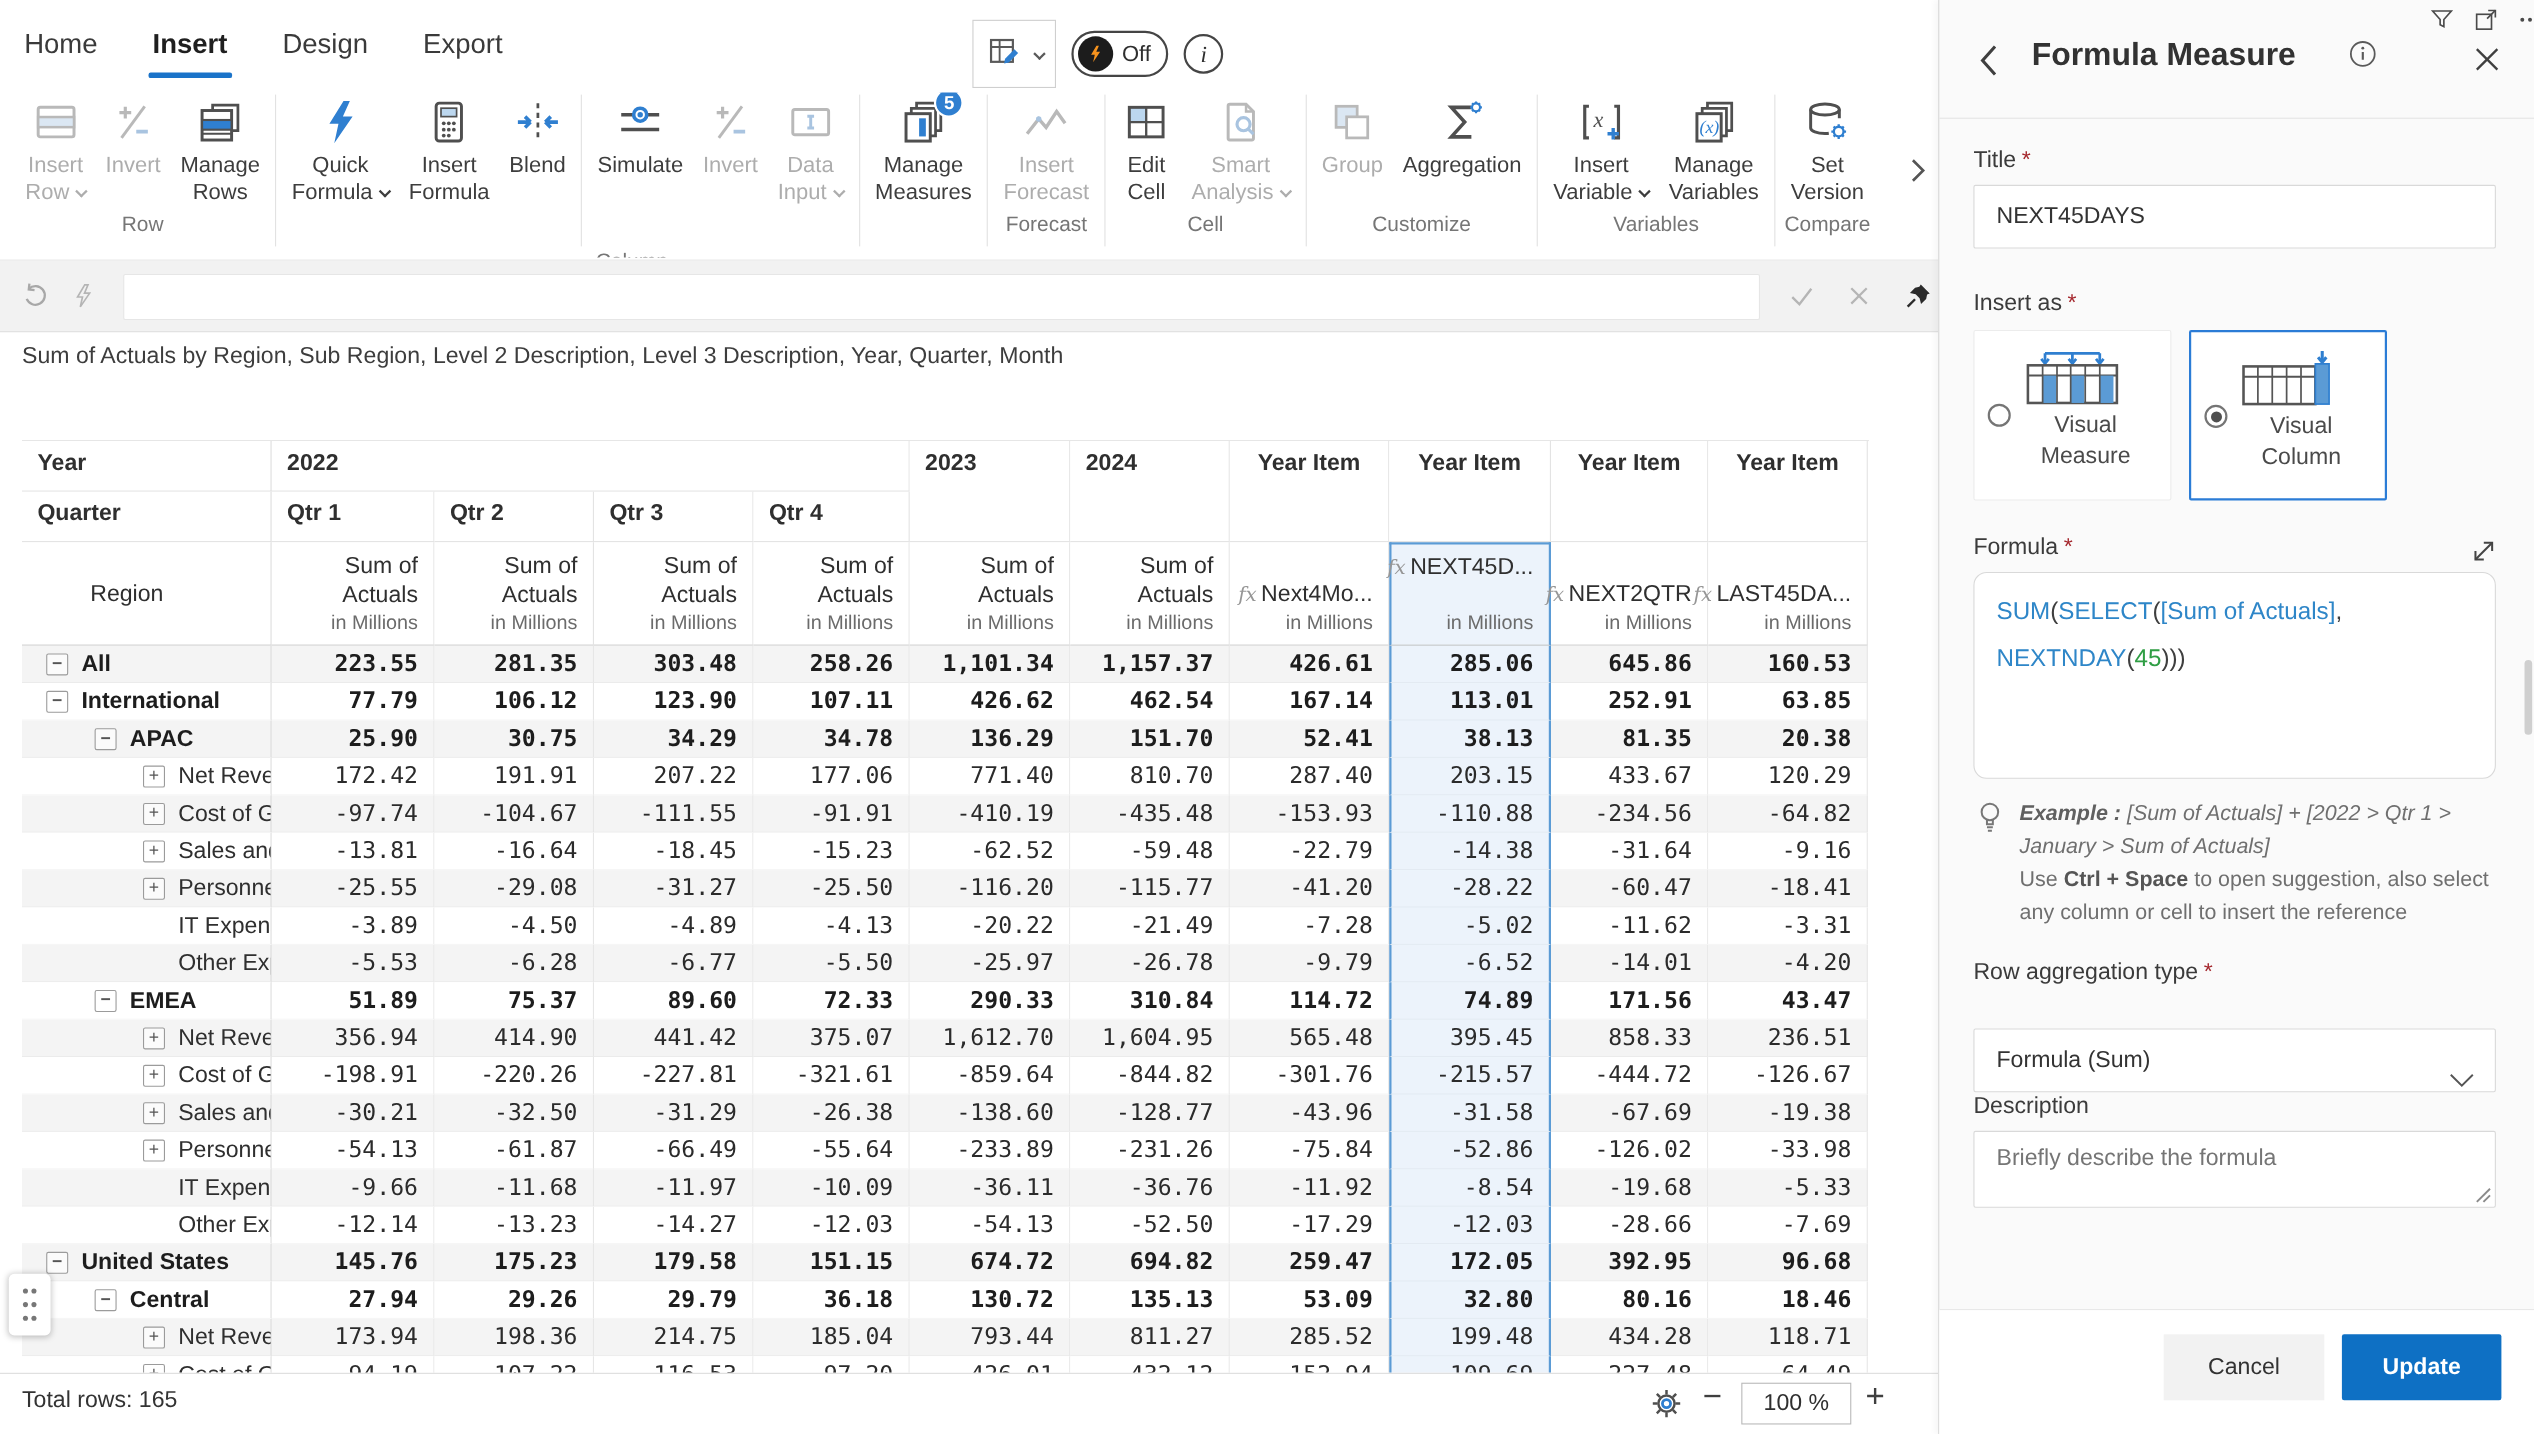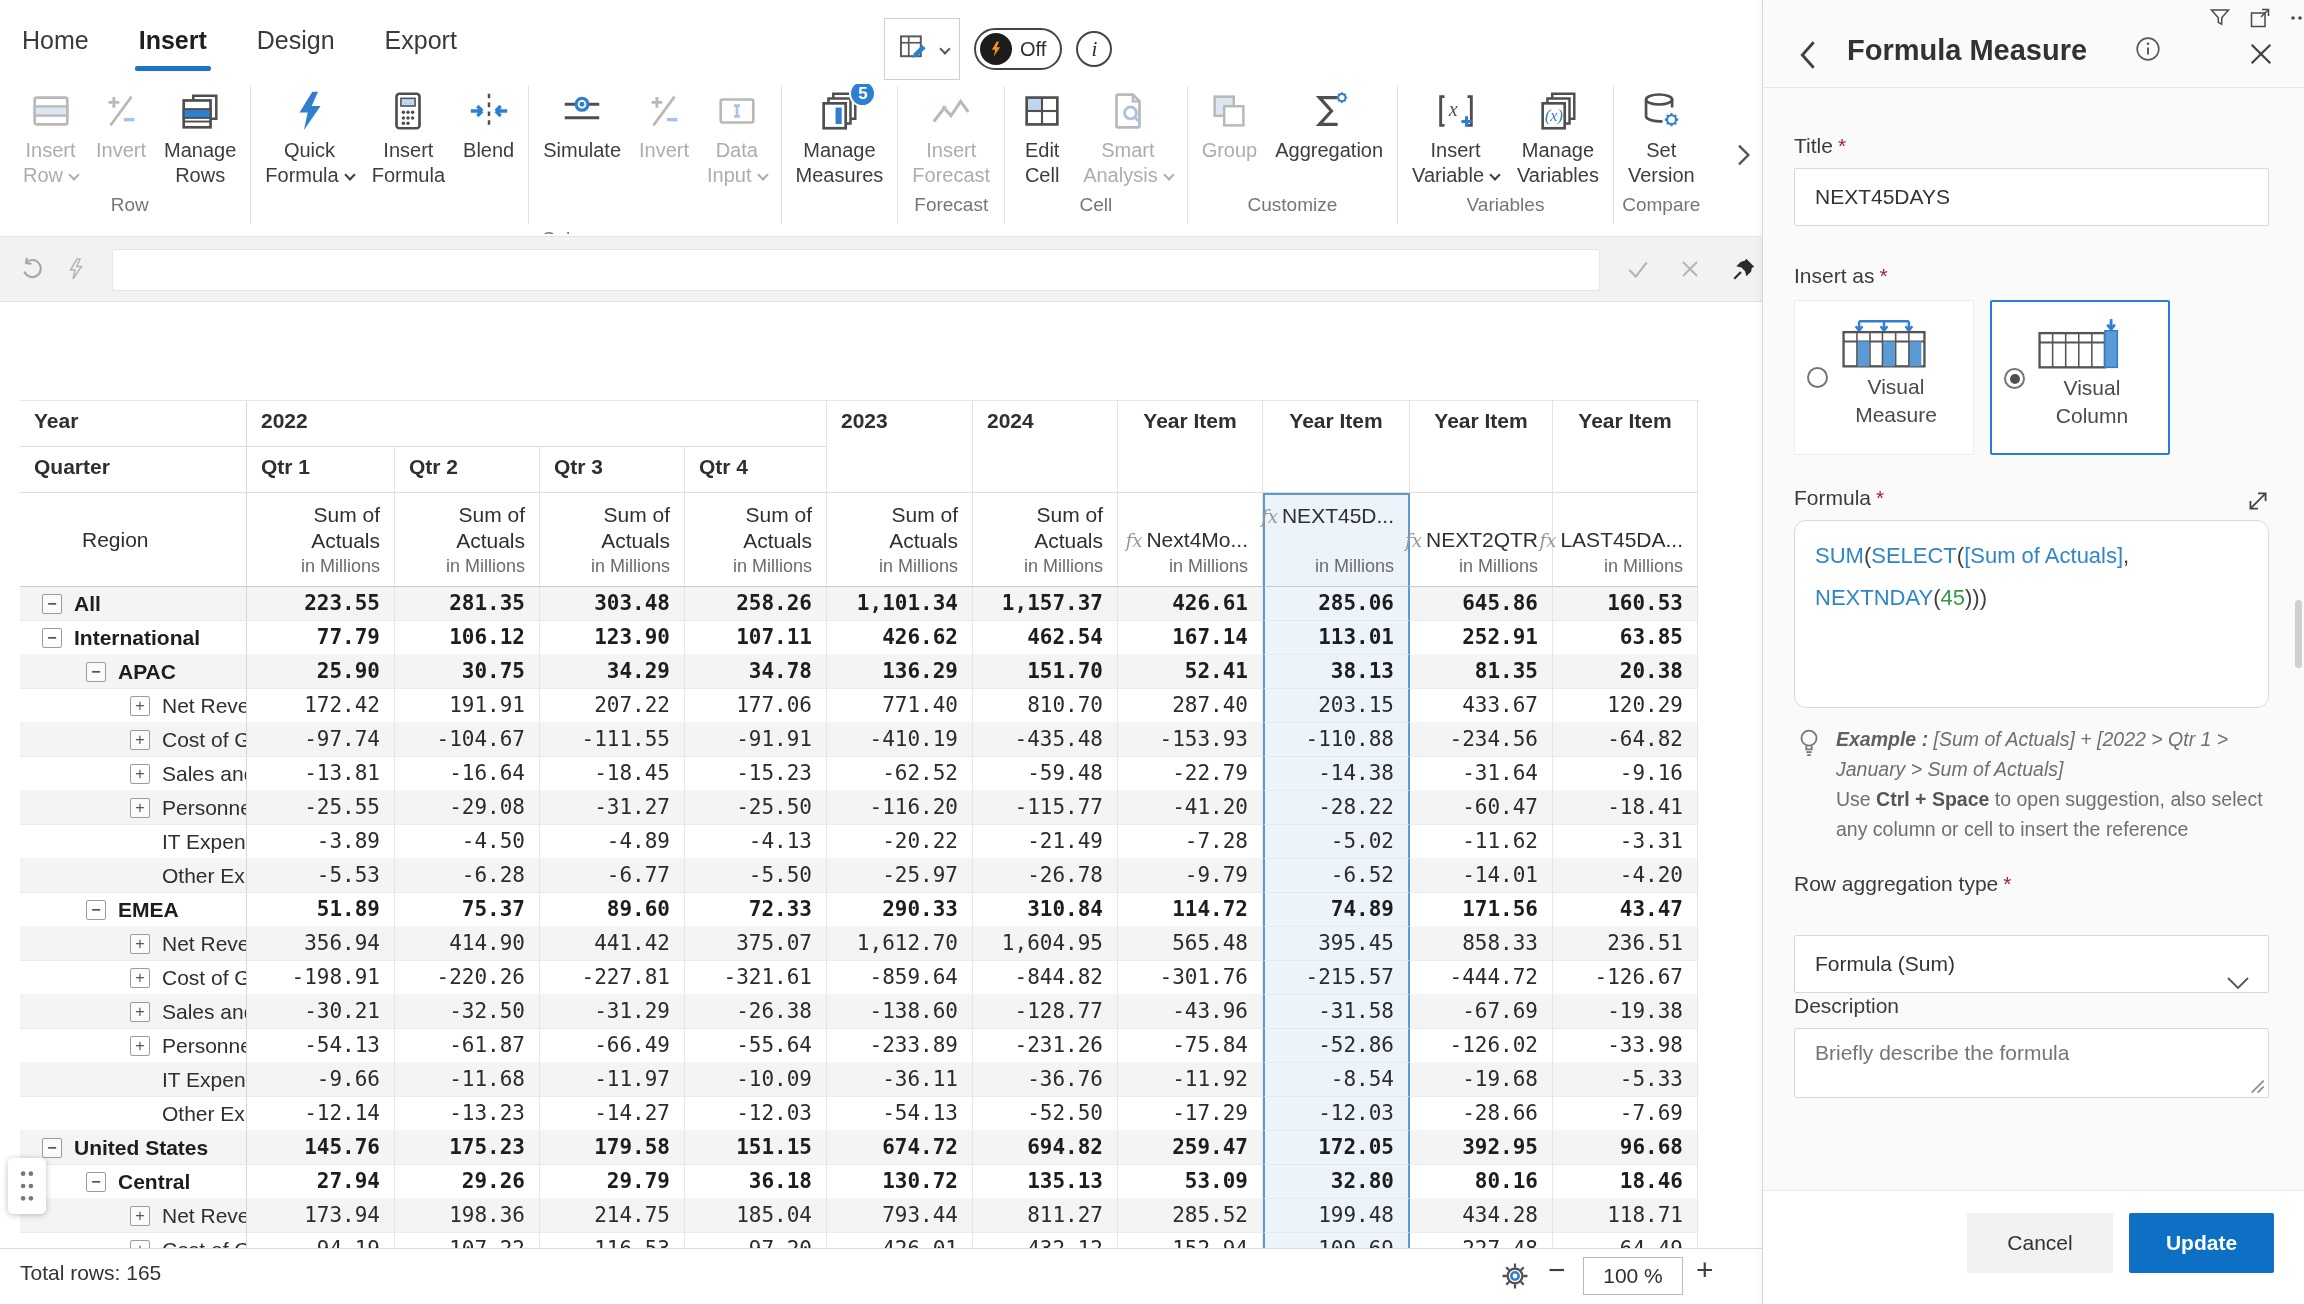--- a/index.html
+++ b/index.html
@@ -82,21 +82,21 @@
   
   #status-bar { position:absolute; left:0; top:1248px; width:1762px; height:56px; background:#fff; border-top:1px solid #ddd; }
   #total-rows { position:absolute; left:20px; top:12px; font-size:21px; color:#333; }
   #sb-gear { position:absolute; left:1498px; top:10px; cursor:pointer; }
   #zoom-out { position:absolute; left:1548px; top:4px; font-size:30px; color:#3f3f3f; background:none; border:none; cursor:pointer; }
   #zoom-box { position:absolute; left:1583px; top:8px; width:100px; height:38px; border:1px solid #b9b9b9; background:#fff; text-align:center; line-height:36px; font-size:21px; color:#2f2f2f; }
   #zoom-in { position:absolute; left:1696px; top:4px; font-size:30px; color:#3f3f3f; background:none; border:none; cursor:pointer; }
 
   
   #panel { position:absolute; left:1762px; top:0; width:542px; height:1304px; background:#fafafa; border-left:1px solid #d8d8d8; box-shadow:-3px 0 6px rgba(0,0,0,.04); }
-  #panel-header { position:absolute; left:0; top:0; width:100%; height:88px; border-bottom:1px solid #e5e5e5; }
+  #panel-header { position:absolute; left:0; top:0; width:100%; height:108px; border-bottom:1px solid #e5e5e5; }
   #panel-back { position:absolute; left:32px; top:38px; cursor:pointer; background:none; border:none; }
   #panel-title { position:absolute; left:84px; top:34px; font-size:29px; color:#323232; }
   #panel-info { position:absolute; left:372px; top:36px; }
   #panel-close { position:absolute; left:484px; top:40px; cursor:pointer; background:none; border:none; }
 
   .plabel { position:absolute; left:31px; font-size:21px; color:#3b3b3b; }
   .req { color:#a4262c; margin-left:5px; }
   .pinput { position:absolute; left:31px; width:475px; background:#fff; border:1px solid #d9d9d9; border-radius:2px; font-size:21px; color:#333; font-family:"Liberation Sans", sans-serif; }
   #title-input { top:168px; height:58px; padding:0 20px; }
 
@@ -445,20 +445,21 @@
           </svg>
       </span>
       <span class="fb-icon" id="fb-pin">
         <svg width="26" height="26" viewBox="0 0 24 24">
             <path d="M14 2.5l7.5 7.5-2.2.9-.8 3.6-4.3 4.3-1.2-4.8-3.3-3.3-4.8-1.2 4.3-4.3 3.6-.8z" fill="#2b2b2b"></path>
             <line x1="9.2" y1="14.8" x2="3" y2="21" stroke="#2b2b2b" stroke-width="2"></line>
           </svg>
       </span>
     </div>
 
+    <div id="table-title">Sum of Actuals by Region, Sub Region, Level 2 Description, Level 3 Description, Year, Quarter, Month</div>
 
     <div id="table-wrap">
       <div id="thead-grid">
           <div class="hc rh bold" style="grid-row:1;grid-column:1">Year</div>
           <div class="hc rh bold" style="grid-row:2;grid-column:1">Quarter</div>
           <div class="hc rh" style="grid-row:3;grid-column:1;border-bottom:1px solid #c9c9c9;display:flex;align-items:center;padding-left:62px">Region</div>
           <div class="hc bold" style="grid-row:1;grid-column:2 / span 4">2022</div>
           <div class="hc bold" style="grid-row:1 / span 2;grid-column:6 / span 1">2023</div>
           <div class="hc bold" style="grid-row:1 / span 2;grid-column:7 / span 1">2024</div>
           <div class="hc bold center" style="grid-row:1 / span 2;grid-column:8 / span 1">Year Item</div>

